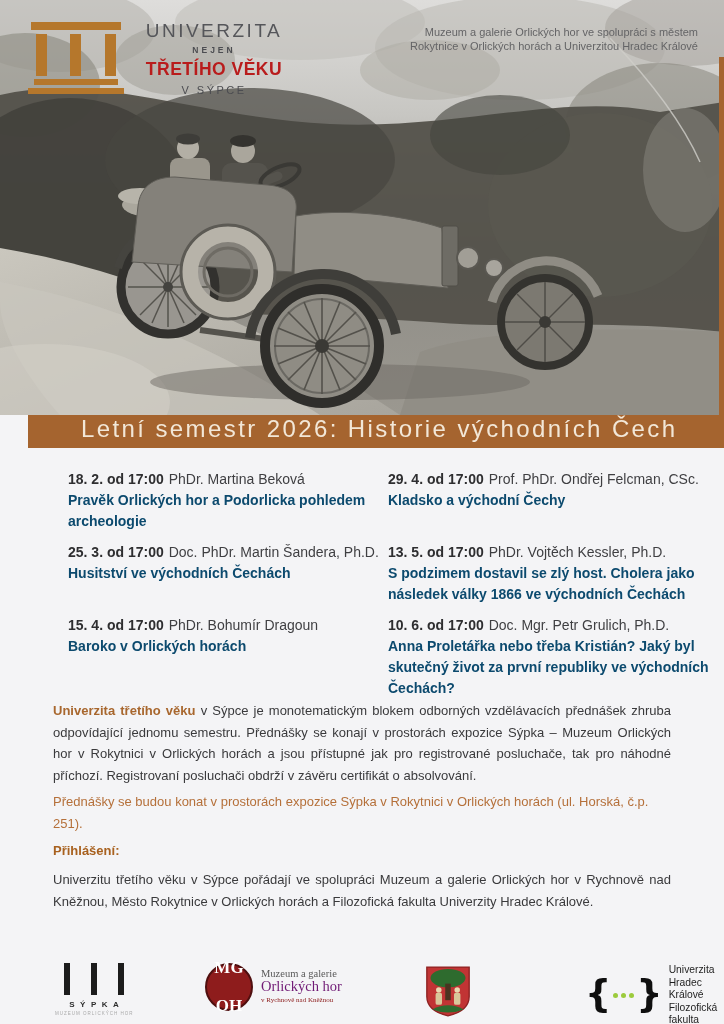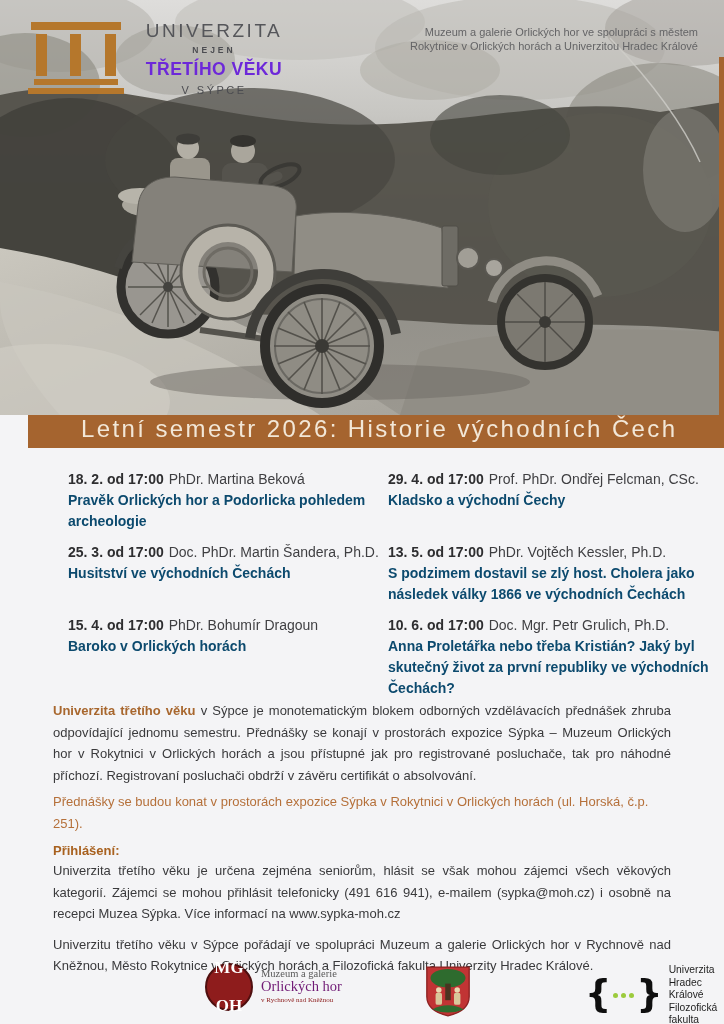--- a/index.html
+++ b/index.html
@@ -6,21 +6,21 @@
   .poster{position:relative;width:724px;height:1024px;background:#f4f4f6;overflow:hidden;
           font-family:"Liberation Sans",sans-serif;color:#3a3a3c;}
   
   .photo{position:absolute;top:0;left:0;width:724px;height:415px;}
   .right-strip{position:absolute;top:57px;right:0;width:5px;height:358px;background:#a5642f;}
   
   .logo{position:absolute;top:20px;left:26px;display:flex;gap:12px;align-items:flex-start;}
   .logo-text{display:flex;flex-direction:column;align-items:center;width:152px;}
   .logo-l1{font-size:19px;font-weight:500;letter-spacing:2.5px;color:#55565a;}
   .logo-l2{font-size:8.5px;font-weight:700;letter-spacing:3px;color:#4c4d51;margin-top:3px;}
-  .logo-l3{font-size:17.5px;font-weight:700;letter-spacing:.5px;color:#6d28d9;margin-top:4px;white-space:nowrap;}
+  .logo-l3{font-size:17.5px;font-weight:700;letter-spacing:.5px;color:#b91c1c;margin-top:4px;white-space:nowrap;}
   .logo-l4{font-size:11px;font-weight:500;letter-spacing:2.5px;color:#4c4d51;margin-top:4px;}
   
   .hnote{position:absolute;top:25px;right:26px;text-align:right;font-size:11px;line-height:14px;color:#646466;}
   
   .banner{position:absolute;top:415px;left:0;width:724px;height:33px;background:#a5642f;
           display:flex;align-items:flex-start;padding-left:53px;box-sizing:border-box;margin-left:28px;}
   .banner span{font-size:24px;letter-spacing:2.4px;color:#f2e7d7;}
   
   .sched{position:absolute;top:469px;left:68px;display:grid;grid-template-columns:320px 331px;}
   .sched-item{min-height:73px;font-size:14px;line-height:21px;padding-right:10px;box-sizing:border-box;}
@@ -231,26 +231,34 @@
     <div class="sched-item">
       <div class="s-head"><span class="s-date">10. 6. od 17:00</span><span class="s-speaker">Doc. Mgr. Petr Grulich, Ph.D.</span></div>
       <div class="s-topic">Anna Proletářka nebo třeba Kristián? Jaký byl skutečný život za první republiky ve východních Čechách?</div>
     </div>
   </div>
 
   <div class="textblock">
     <p><span class="lead-bold">Univerzita třetího věku</span><span> v Sýpce je monotematickým blokem odborných vzdělávacích přednášek zhruba odpovídající jednomu semestru. Přednášky se konají v prostorách expozice Sýpka – Muzeum Orlických hor v Rokytnici v Orlických horách a jsou přístupné jak pro registrované posluchače, tak pro náhodné příchozí. Registrovaní posluchači obdrží v závěru certifikát o absolvování.</span></p>
     <p class="venue">Přednášky se budou konat v prostorách expozice Sýpka v Rokytnici v Orlických horách (ul. Horská, č.p. 251).</p>
     <p class="signup-h">Přihlášení:</p>
-    <p>Univerzita třetího věku je určena zejména seniorům, hlásit se však mohou zájemci všech věkových kategorií. Zájemci se mohou přihlásit telefonicky (491 616 941), e-mailem (sypka@moh.cz) i osobně na recepci Muzea Sýpka. Více informací na www.sypka-moh.cz</p>
     <p class="organizers">Univerzitu třetího věku v Sýpce pořádají ve spolupráci Muzeum a galerie Orlických hor v Rychnově nad Kněžnou, Město Rokytnice v Orlických horách a Filozofická fakulta Univerzity Hradec Králové.</p>
   </div>
 
   <div class="footer">
 
+    <div class="flogo f-sypka">
+      <div class="bars">
+          <i></i>
+          <i></i>
+          <i></i>
+        </div>
+      <div class="sypka-name">SÝPKA</div>
+      <div class="sypka-cap">MUZEUM ORLICKÝCH HOR</div>
+    </div>
 
     <div class="flogo f-mgoh">
       <div class="mgoh-circle">
         <span>MG</span>
         <span>OH</span>
       </div>
       <div class="mgoh-text">
         <div class="mgoh-t1">Muzeum a galerie</div>
         <div class="mgoh-t2">Orlických hor</div>
         <div class="mgoh-t3">v Rychnově nad Kněžnou</div>

